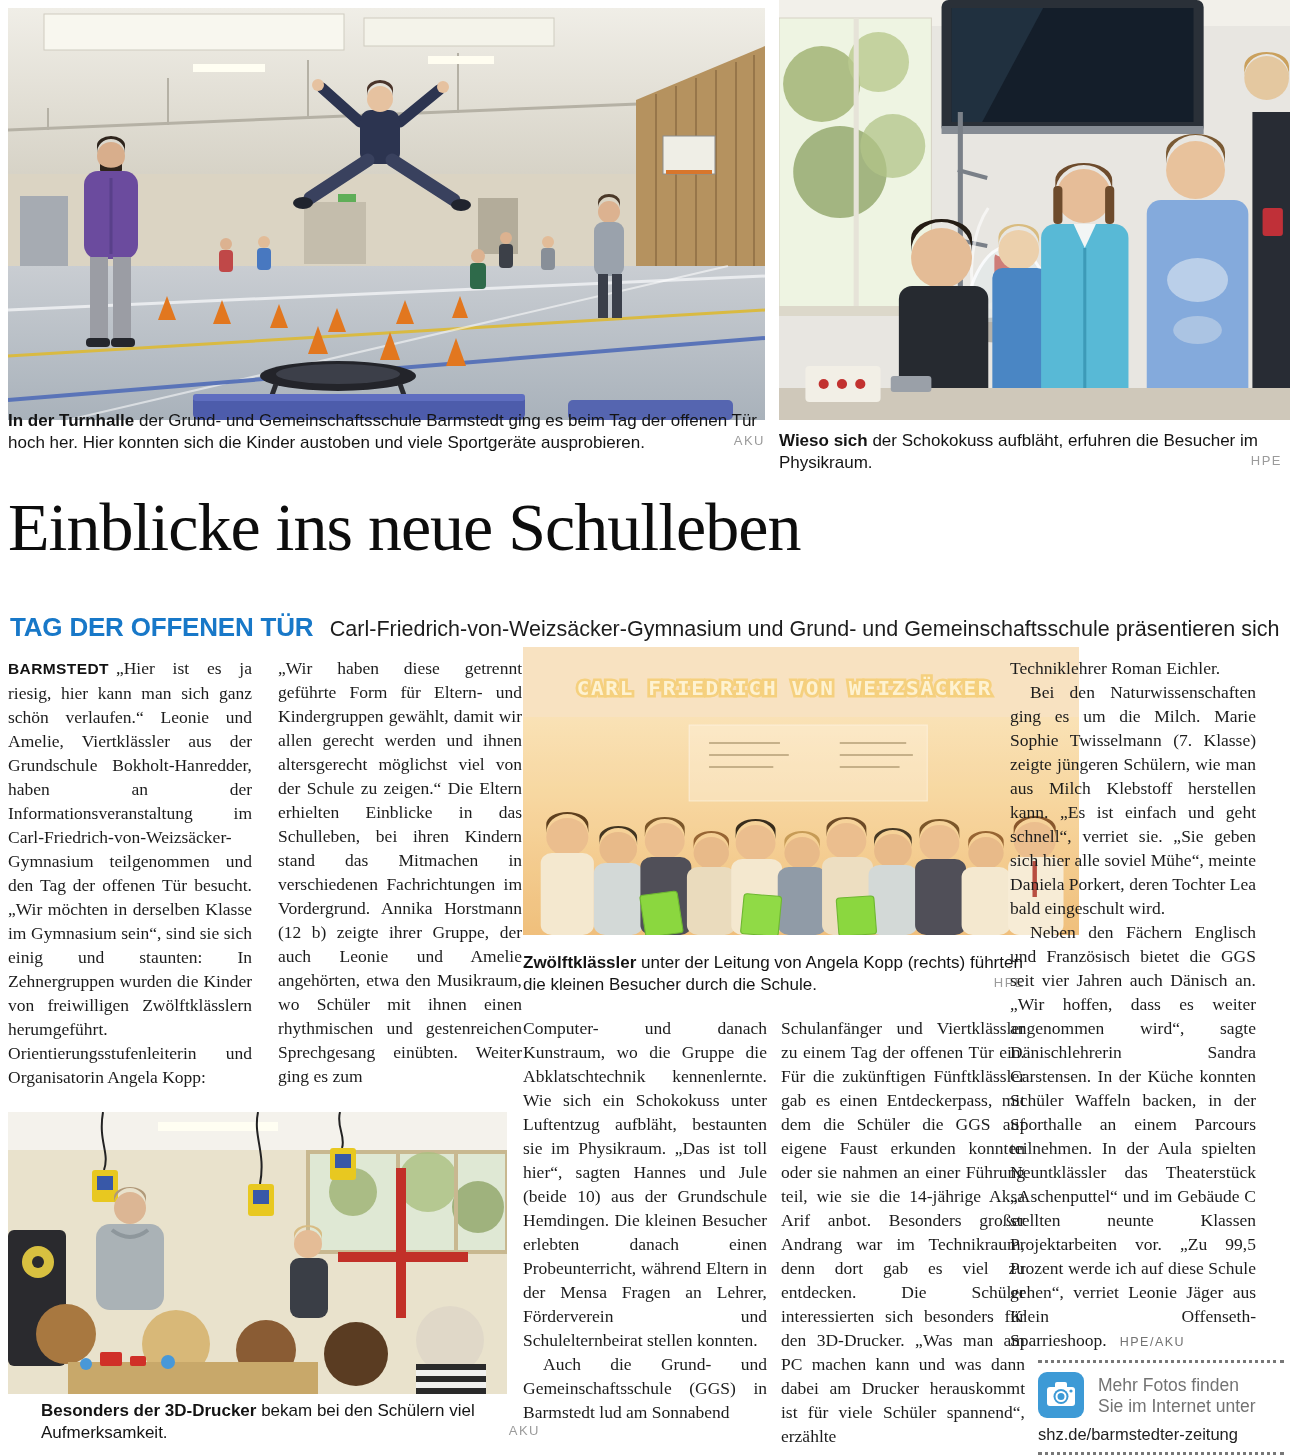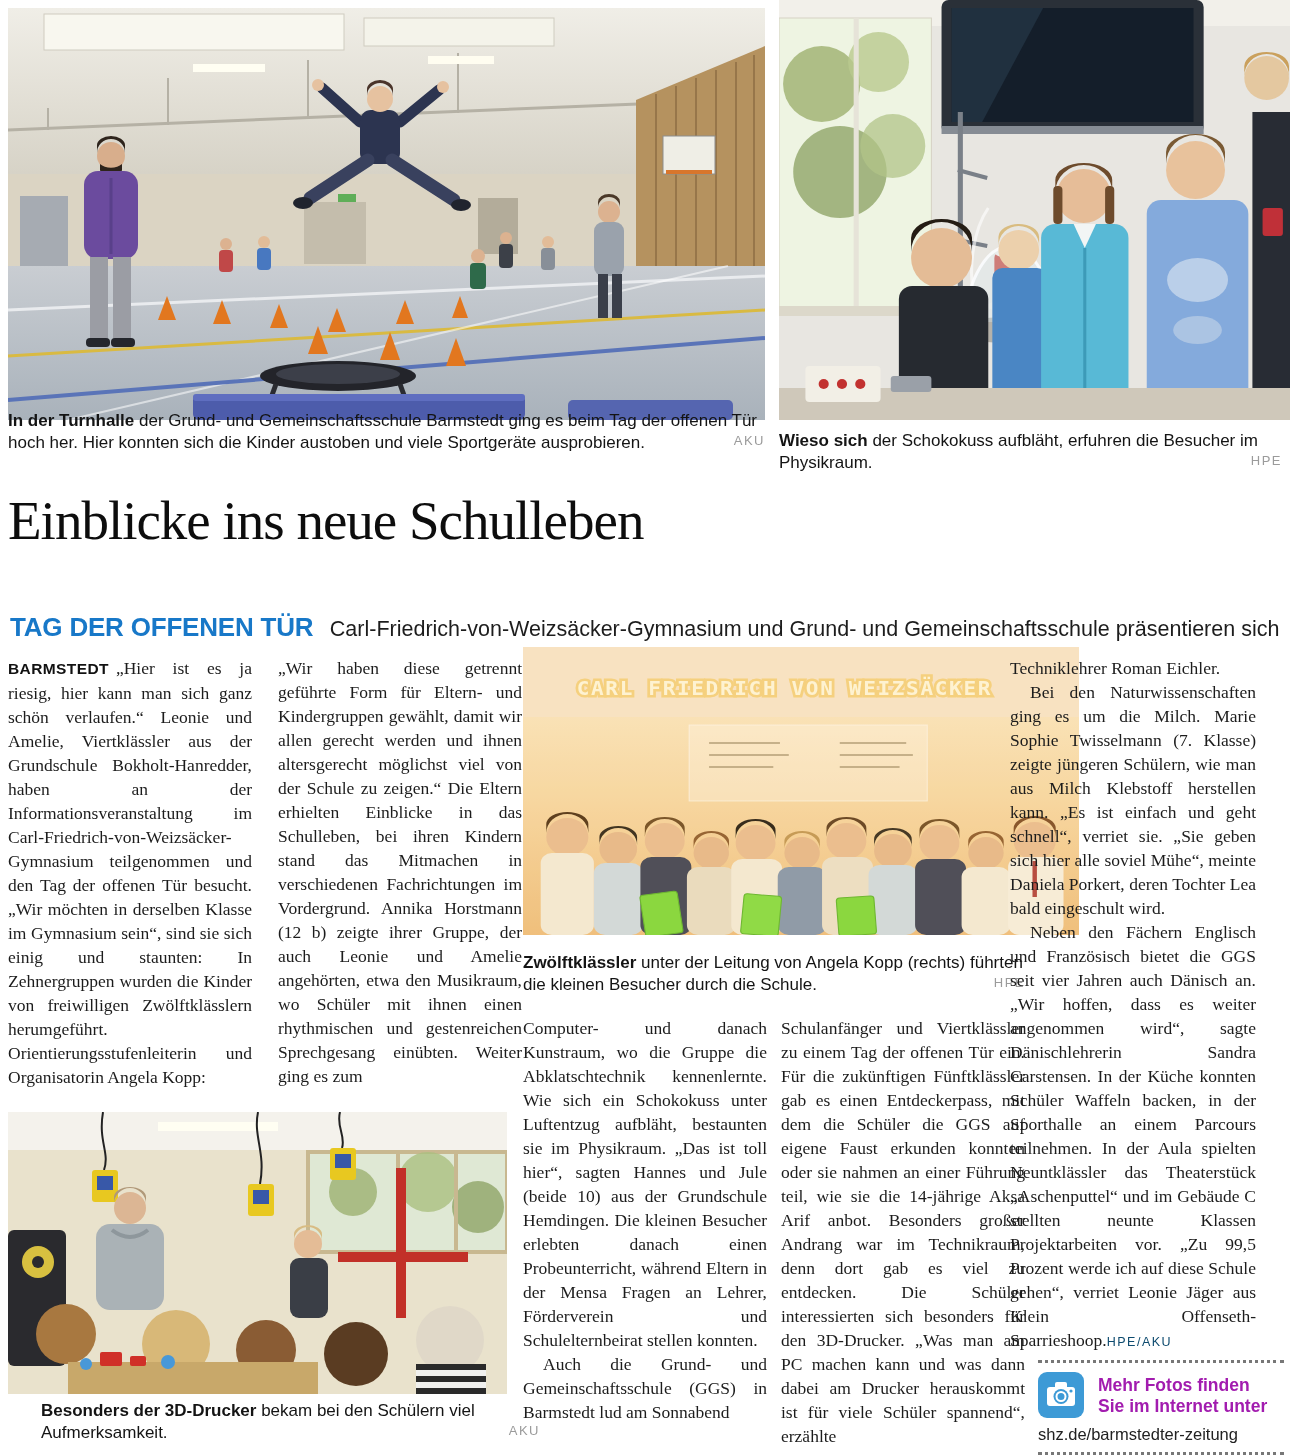--- a/index.html
+++ b/index.html
@@ -16,49 +16,49 @@
 
   .caption{position:absolute;font-size:17px;line-height:21.5px;color:#141414;}
   .caption b{font-weight:bold;}
   .cap-gym{left:8px;top:410px;width:757px;}
   .cap-phy{left:779px;top:430px;width:503px;}
   .cap-grp{left:523px;top:952px;width:502px;}
   .cap-prn{left:8px;top:1400px;width:499px;margin-left:33px;}
   .photocredit{position:absolute;right:0;bottom:2px;font-size:13px;color:#9b9b9b;letter-spacing:1.5px;}
 
   .headline{position:absolute;left:8px;top:492px;width:1274px;margin:0;
-            font-family:"Liberation Serif",serif;font-weight:400;font-size:55px;
+            font-family:"Liberation Serif",serif;font-weight:400;font-size:68px;
             letter-spacing:-1px;line-height:1.04;color:#0d0d0d;white-space:nowrap;}
   .kicker{position:absolute;left:10px;top:612px;width:1274px;white-space:nowrap;}
   .kicker .tag{font-weight:800;font-size:26px;color:#1878c8;letter-spacing:-0.2px;}
   .kicker .sub{font-size:21.5px;color:#1d1d1d;margin-left:12px;}
 
   .col{position:absolute;width:244px;overflow:hidden;
        font-family:"Liberation Serif","DejaVu Serif",serif;
        font-size:17.5px;line-height:24px;color:#1c1c1c;
        text-align:justify;hyphens:auto;-webkit-hyphens:auto;}
   .col p{margin:0;}
   .col p.ind{text-indent:20px;}
   .col1{left:8px;top:656px;height:448px;}
   .col2{left:278px;top:656px;height:448px;}
   .col3{left:523px;top:1016px;height:439px;}
   .col4{left:781px;top:1016px;height:439px;}
   .col5{left:1010px;top:656px;width:246px;height:700px;}
   .dateline{font-family:"Liberation Sans",sans-serif;font-weight:bold;font-size:15.5px;
             letter-spacing:.4px;color:#111;margin-right:7px;}
-  .inlinecredit{font-family:"Liberation Sans",sans-serif;font-size:12.5px;color:#0c4a6e;
-                letter-spacing:1.5px;margin-left:0;white-space:nowrap;}
+  .inlinecredit{font-family:"Liberation Sans",sans-serif;font-size:12.5px;color:#737373;
+                letter-spacing:1.5px;margin-left:13px;white-space:nowrap;}
 
   .promo{position:absolute;left:1038px;top:1360px;width:246px;
          border-top:3px dotted #777;border-bottom:3px dotted #777;
          padding:9px 0 8px 0;}
   .promo-row{display:flex;align-items:flex-start;}
   .promo-icon{width:46px;height:46px;border-radius:9px;background:#3d9ad6;flex:0 0 auto;
               display:flex;align-items:center;justify-content:center;}
-  .promo-text{margin-left:14px;font-weight:bold;font-size:17.5px;line-height:21px;color:#a21caf;padding-top:3px;}
+  .promo-text{margin-left:14px;font-weight:normal;font-size:17.5px;line-height:21px;color:#737373;padding-top:3px;}
   .promo-url{margin-top:7px;font-size:16.5px;color:#222;}
 </style>
 </head>
 <body>
 
 <div class="page">
 
   <figure class="photo ph-gym">
     <svg viewBox="0 0 757 412" preserveAspectRatio="none">
       <defs>

